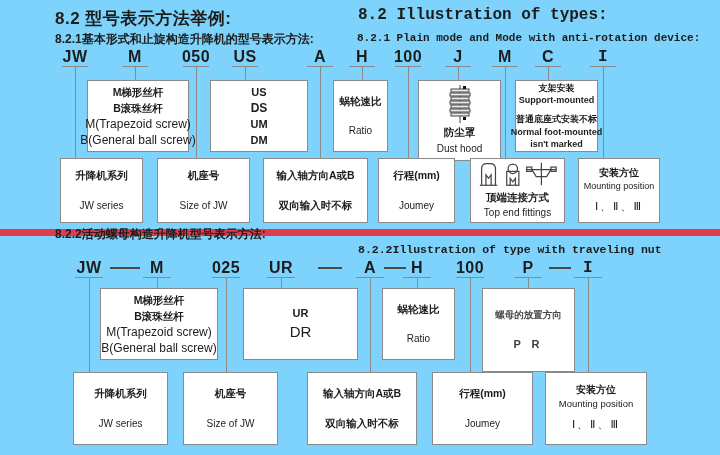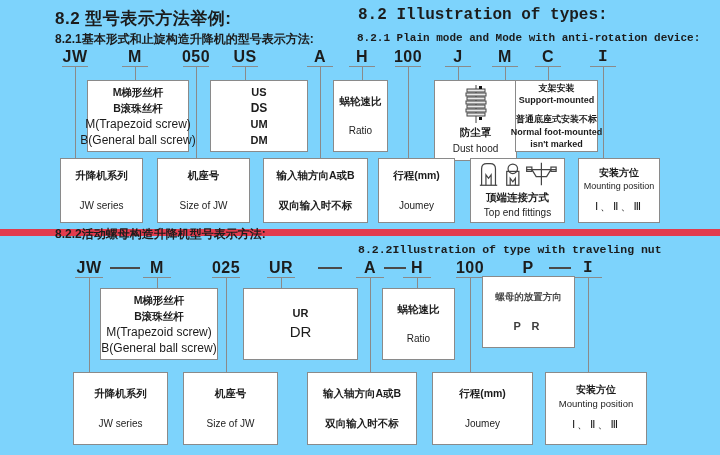--- a/index.html
+++ b/index.html
@@ -87,21 +87,21 @@
   <div class="box lines4" style="left:210px;top:80px;width:98px;height:72px;">
     <span class="en" style="font-size:11px;font-weight:600;">US</span>
     <span class="en" style="font-size:12px;font-weight:600;text-align:right;">DS</span>
     <span class="en" style="font-size:11px;font-weight:600;">UM</span>
     <span class="en" style="font-size:11px;font-weight:600;">DM</span>
   </div>
   <div class="box" style="left:333px;top:80px;width:55px;height:72px;">
     <span class="zh">蜗轮速比</span>
     <span class="en gap16">Ratio</span>
   </div>
-  <div class="box" style="left:434px;top:80px;width:83px;height:81px;">
+  <div class="box" style="left:418px;top:80px;width:83px;height:81px;">
     <svg width="28" height="38" viewBox="0 0 28 38" stroke="#444" fill="none" stroke-width="1">
       <line x1="14" y1="0" x2="14" y2="38"></line>
       <g fill="#e9e9e9">
         <rect x="5" y="4" width="18" height="3"></rect>
         <rect x="4" y="8" width="20" height="3"></rect>
         <rect x="5" y="12" width="18" height="3"></rect>
         <rect x="4" y="16" width="20" height="3"></rect>
         <rect x="5" y="20" width="18" height="3"></rect>
         <rect x="4" y="24" width="20" height="3"></rect>
         <rect x="5" y="28" width="18" height="3"></rect>
@@ -182,21 +182,21 @@
     <span class="en">B(General ball screw)</span>
   </div>
   <div class="box" style="left:243px;top:288px;width:115px;height:72px;">
     <span class="en" style="font-size:11px;font-weight:600;">UR</span>
     <span class="en" style="font-size:15px;font-weight:400;">DR</span>
   </div>
   <div class="box" style="left:382px;top:288px;width:73px;height:72px;">
     <span class="zh">蜗轮速比</span>
     <span class="en gap16">Ratio</span>
   </div>
-  <div class="box graytext" style="left:482px;top:276px;width:93px;height:72px;">
+  <div class="box graytext" style="left:482px;top:288px;width:93px;height:84px;">
     <span class="zh" style="font-size:9.5px;font-weight:600;">螺母的放置方向</span>
     <span class="pr">P R</span>
   </div>
 
   <div class="box" style="left:73px;top:372px;width:95px;height:73px;">
     <span class="zh">升降机系列</span>
     <span class="en gap16">JW series</span>
   </div>
   <div class="box" style="left:183px;top:372px;width:95px;height:73px;">
     <span class="zh">机座号</span>

